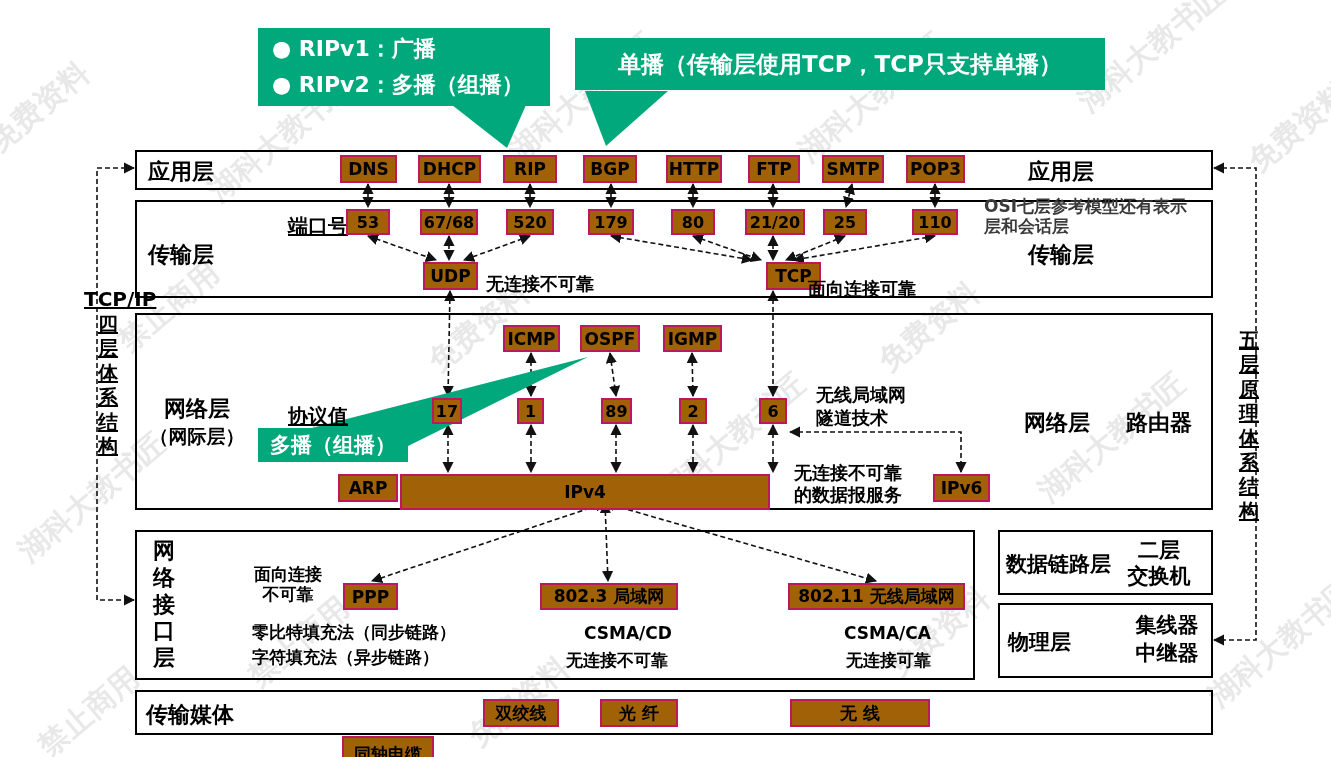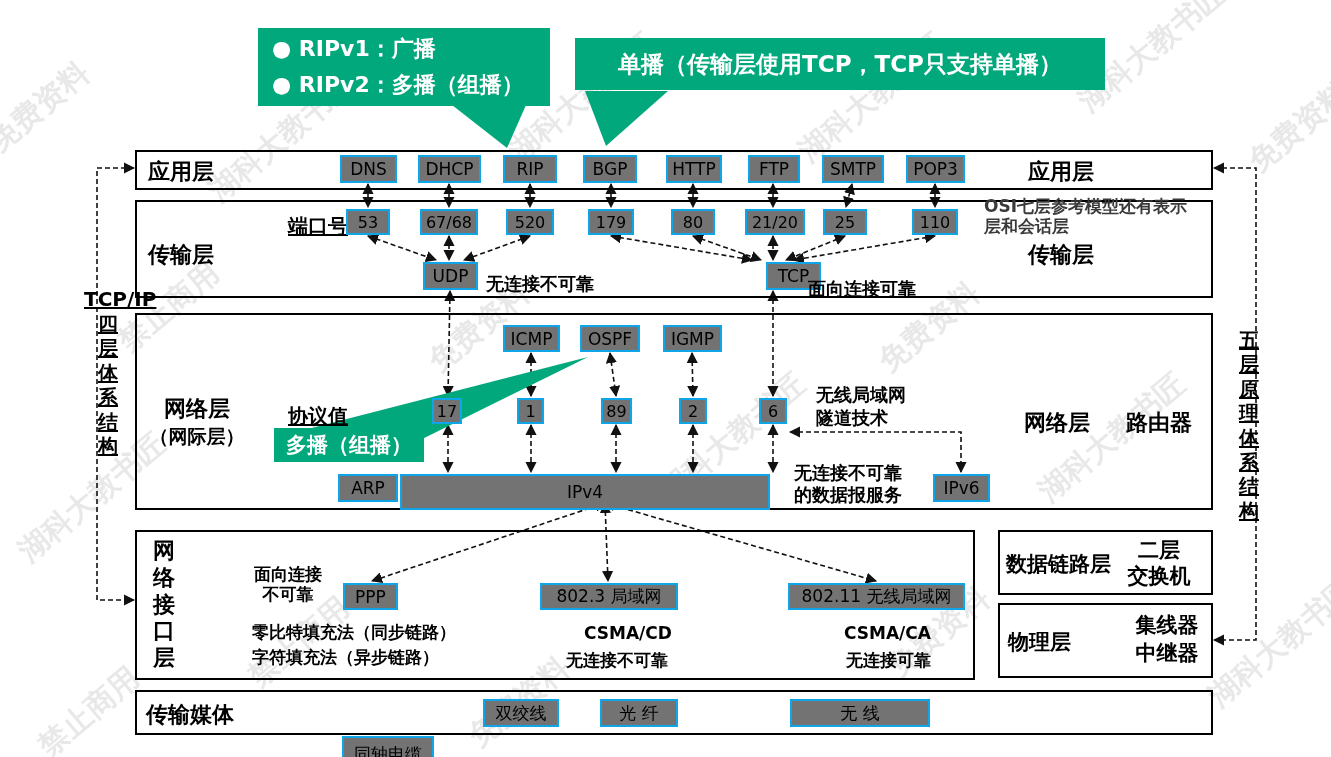--- a/index.html
+++ b/index.html
@@ -7,35 +7,35 @@
   body{ margin:0; background:#e9e9e9; }
   #stage{ position:relative; width:1331px; height:757px; background:#ffffff; overflow:hidden;
           font-family:"DejaVu Sans","Liberation Sans",sans-serif; color:#000; }
   .wm{ position:absolute; z-index:0; color:rgba(125,125,125,.18); font-size:30px; font-weight:bold;
        white-space:nowrap; transform:rotate(-40deg); transform-origin:left top; pointer-events:none; }
   #wires{ position:absolute; left:0; top:0; z-index:1; }
   .wire{ fill:none; stroke:var(--line); stroke-width:1.6; stroke-dasharray:5 3; }
   .ah{ fill:var(--line); }
   .beak{ fill:var(--accent); }
   .outer{ position:absolute; z-index:2; border:2px solid #000; background:transparent; }
-  .box{ position:absolute; z-index:2; border:2px solid #0ea5e9; background:#737373; display:flex;
-        align-items:center; justify-content:center; font-weight:normal; font-size:17px; white-space:nowrap; }
+  .box{ position:absolute; z-index:2; border:2px solid #be185d; background:#a16207; display:flex;
+        align-items:center; justify-content:center; font-weight:bold; font-size:17px; white-space:nowrap; }
   .lbl{ position:absolute; z-index:2; font-weight:bold; white-space:nowrap; }
   .blk{ position:absolute; z-index:2; font-weight:bold; text-align:center; }
   .vstack{ position:absolute; z-index:2; font-weight:bold; width:24px; word-break:break-all;
            line-height:1.22; text-align:center; }
   .note{ position:absolute; z-index:2; font-weight:bold; color:#3a3a3a; }
   .f22{font-size:22px;} .f21{font-size:21px;} .f20{font-size:20px;text-decoration:underline;} .f18{font-size:18px;} .f17{font-size:17px;}
   .callout{ position:absolute; z-index:3; background:var(--accent); color:#fff; font-weight:bold; }
   #co-rip{ left:258px; top:28px; width:292px; height:78px; display:flex; flex-direction:column;
            justify-content:center; gap:6px; padding-left:14px; font-size:22px; }
   #co-uni{ left:575px; top:38px; width:530px; height:52px; display:flex; align-items:center;
            justify-content:center; font-size:23px; }
   #co-multi{ left:258px; top:428px; width:150px; height:34px; display:flex; align-items:center;
-             justify-content:center; font-size:21px;margin-left:16px; }
+             justify-content:center; font-size:21px; }
 </style>
 </head>
 <body>
 
 <div id="stage">
 
   <span class="wm" style="left:-20px;top:130px">免费资料</span>
   <span class="wm" style="left:110px;top:330px">禁止商用</span>
   <span class="wm" style="left:10px;top:540px">湖科大教书匠</span>
   <span class="wm" style="left:30px;top:735px">禁止商用</span>

